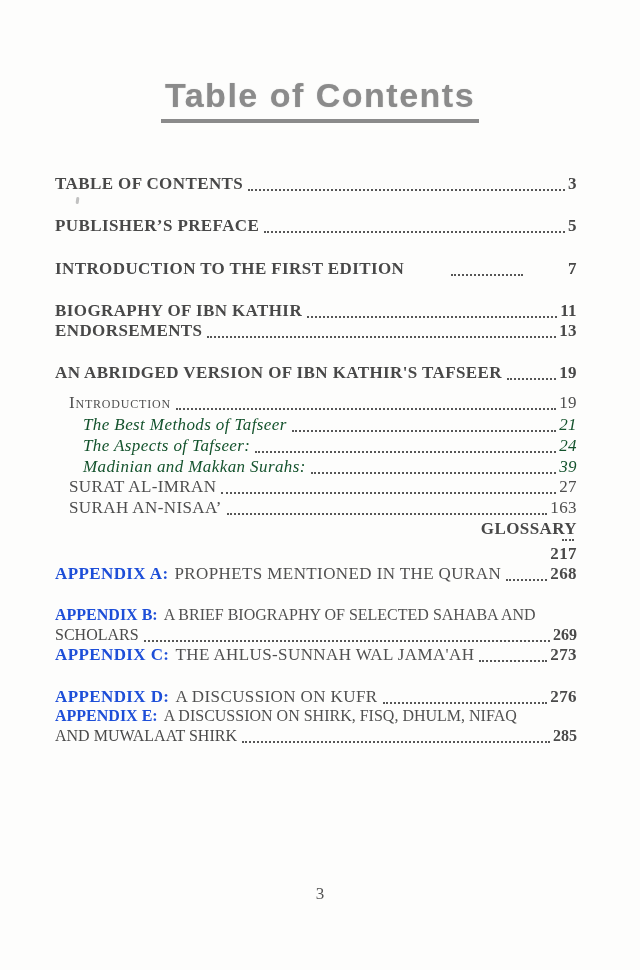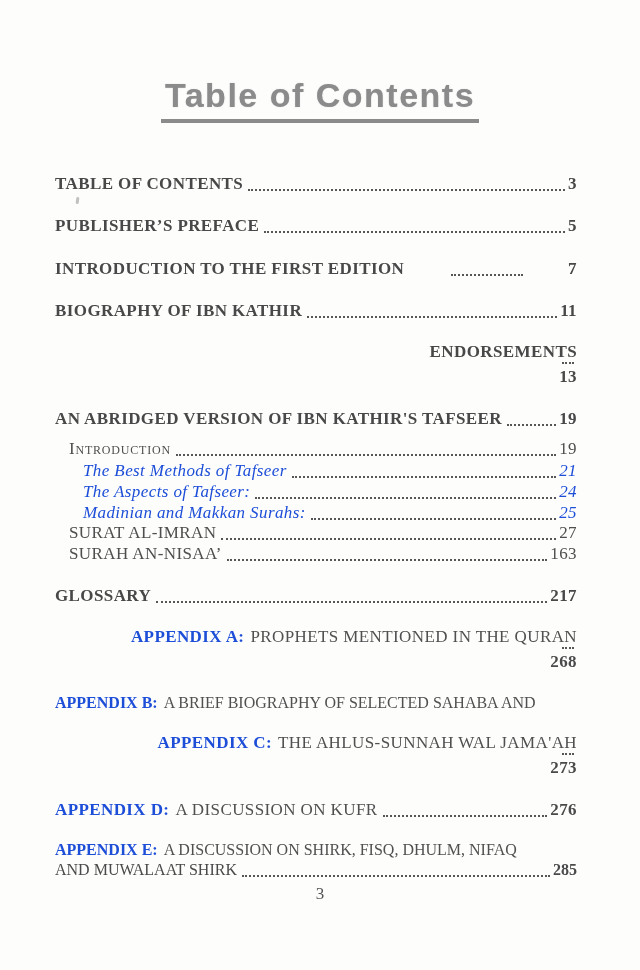--- a/index.html
+++ b/index.html
@@ -50,32 +50,32 @@
     border-bottom:2.4px dotted #565656;
     margin:0 3px 3px 5px;
     min-width:12px;
   }
   .pg{flex:0 0 auto;text-align:right;}
 
   .l1{font-weight:bold;color:#484848;}
   .l1 .pg{font-weight:bold;}
   .l2{color:#4e4e4e;padding-left:14px;align-items:flex-end;}
   .sc .lbl{font-variant:small-caps;letter-spacing:.8px;}
-  .l3{color:#1d4ed8;font-style:italic;padding-left:28px;}
+  .l3{color:#14532d;font-style:italic;padding-left:28px;}
   .l3 .pg{font-style:italic;}
   .app .lbl .pre{font-weight:bold;color:#1d4ed8;margin-right:6px;}
   .app .lbl .rest{font-weight:normal;color:#505050;}
   .app .pg{font-weight:bold;}
 
   .wrapline{display:block;white-space:normal;}
   .wrapline .row-inner{display:flex;align-items:flex-end;line-height:20px;}
 
   
-  .mt21{margin-top:21px;flex-direction:column;} .mt22{margin-top:22px;} .mt23{margin-top:23px;gap:42px;}
-  .mt10{margin-top:10px;} .mt11{margin-top:22px;}
+  .mt21{} .mt22{margin-top:22px;} .mt23{margin-top:23px;gap:42px;}
+  .mt10{margin-top:10px;} .mt11{margin-top:1px;flex-direction:column;}
   .mt0{margin-top:0;} .mt1{margin-top:1px;font-family:Liberation Serif, serif;} .mt2{margin-top:2px;}
 
   
   .folio{
     position:absolute;top:884px;left:0;right:0;
     text-align:center;font-size:17px;color:#555;
   }
 
   
   .artifact{
@@ -147,21 +147,21 @@
 
     <div class="row l3 mt1">
       <span class="lbl">The Aspects of Tafseer:</span>
       <span class="dots"></span>
       <span class="pg">24</span>
     </div>
 
     <div class="row l3 mt1">
       <span class="lbl">Madinian and Makkan Surahs:</span>
       <span class="dots"></span>
-      <span class="pg">25</span>
+      <span class="pg">39</span>
     </div>
 
     <div class="row l2 mt0">
       <span class="lbl">SURAT AL-IMRAN</span>
       <span class="dots"></span>
       <span class="pg">27</span>
     </div>
 
     <div class="row l2 mt1">
       <span class="lbl">SURAH AN-NISAA’</span>
@@ -176,20 +176,25 @@
     </div>
 
     <div class="row app mt21">
       <span class="lbl"><span class="pre">APPENDIX A:</span><span class="rest">PROPHETS MENTIONED IN THE QURAN</span></span>
       <span class="dots"></span>
       <span class="pg">268</span>
     </div>
 
     <div class="wrapline app mt22">
       <span class="lbl"><span class="pre">APPENDIX B:</span><span class="rest">A BRIEF BIOGRAPHY OF SELECTED SAHABA AND</span></span>
+      <span class="row-inner mt1">
+        <span class="lbl rest">SCHOLARS</span>
+        <span class="dots"></span>
+        <span class="pg">269</span>
+      </span>
     </div>
 
     <div class="row app mt21">
       <span class="lbl"><span class="pre">APPENDIX C:</span><span class="rest">THE AHLUS-SUNNAH WAL JAMA'AH</span></span>
       <span class="dots"></span>
       <span class="pg">273</span>
     </div>
 
     <div class="row app mt22">
       <span class="lbl"><span class="pre">APPENDIX D:</span><span class="rest">A DISCUSSION ON KUFR</span></span>

